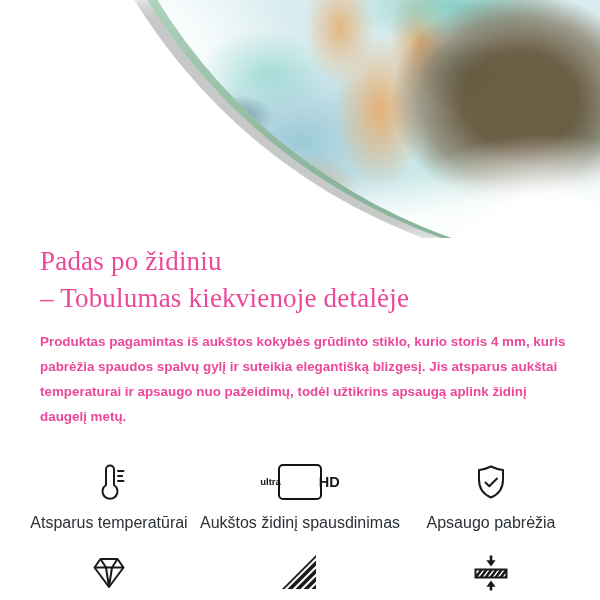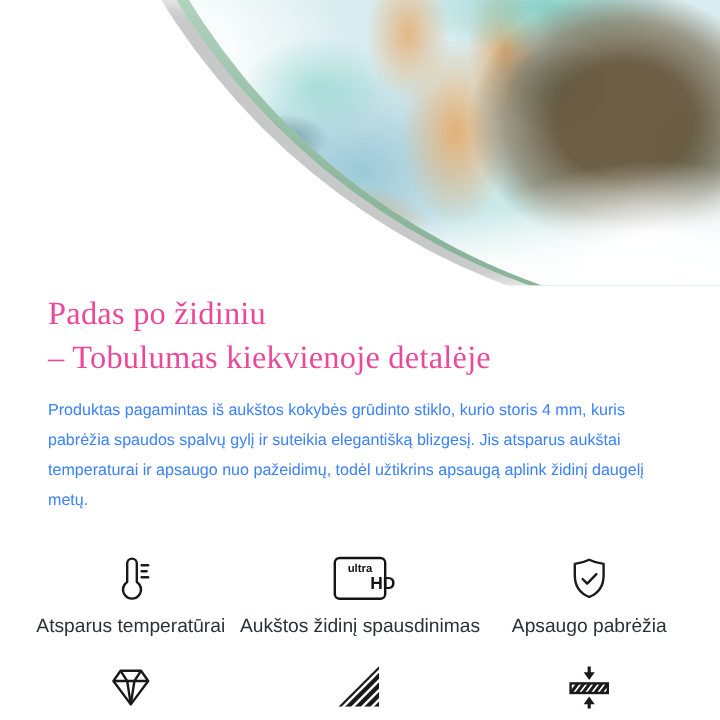--- a/index.html
+++ b/index.html
@@ -55,35 +55,35 @@
 
   
   .content { padding: 0 28px 0 40px; }
   h1 {
     margin: 5px 0 12px 0;
     font-family: "Liberation Serif", "DejaVu Serif", serif;
     font-weight: 400;
     font-size: 27px; line-height: 37px;
     color: #ec4899; letter-spacing: 0.2px;
   }
-  .desc { margin: 0; font-size: 13.4px; line-height: 25px; color: #3b82f6; }
+  .desc { margin: 0; font-size: 13.4px; line-height: 25px; color: #ec4899; font-weight: bold; }
 
   
   .features {
     margin: 30px 18px 0 18px;
     display: grid; grid-template-columns: 1fr 1fr 1fr;
     row-gap: 18px;
   }
   .feature { display: flex; flex-direction: column; align-items: center; }
   .icon-wrap { height: 46px; display: flex; align-items: center; justify-content: center; }
   .feature-label { margin-top: 9px; font-size: 16px; color: #2c3136; white-space: nowrap; }
   svg.ic { stroke: #1a1a1a; fill: none; stroke-width: 2; }
   .hd-box {
     width: 40px; height: 32px; border: 2.5px solid #141414; border-radius: 5px;
-    display: flex; flex-direction: column; align-items: center; justify-content: center;
+    display: flex; flex-direction: row; align-items: center; justify-content: center;
     color: #141414; line-height: 1;
   }
   .hd-box .t { font-size: 9.5px; font-weight: 700; }
   .hd-box .b { font-size: 14.5px; font-weight: 700; margin-top: 1px; padding-left: 38px; }
 </style>
 </head>
 <body>
 
 <div class="hero">
   <div class="hero-layer disc-shadow"></div>

